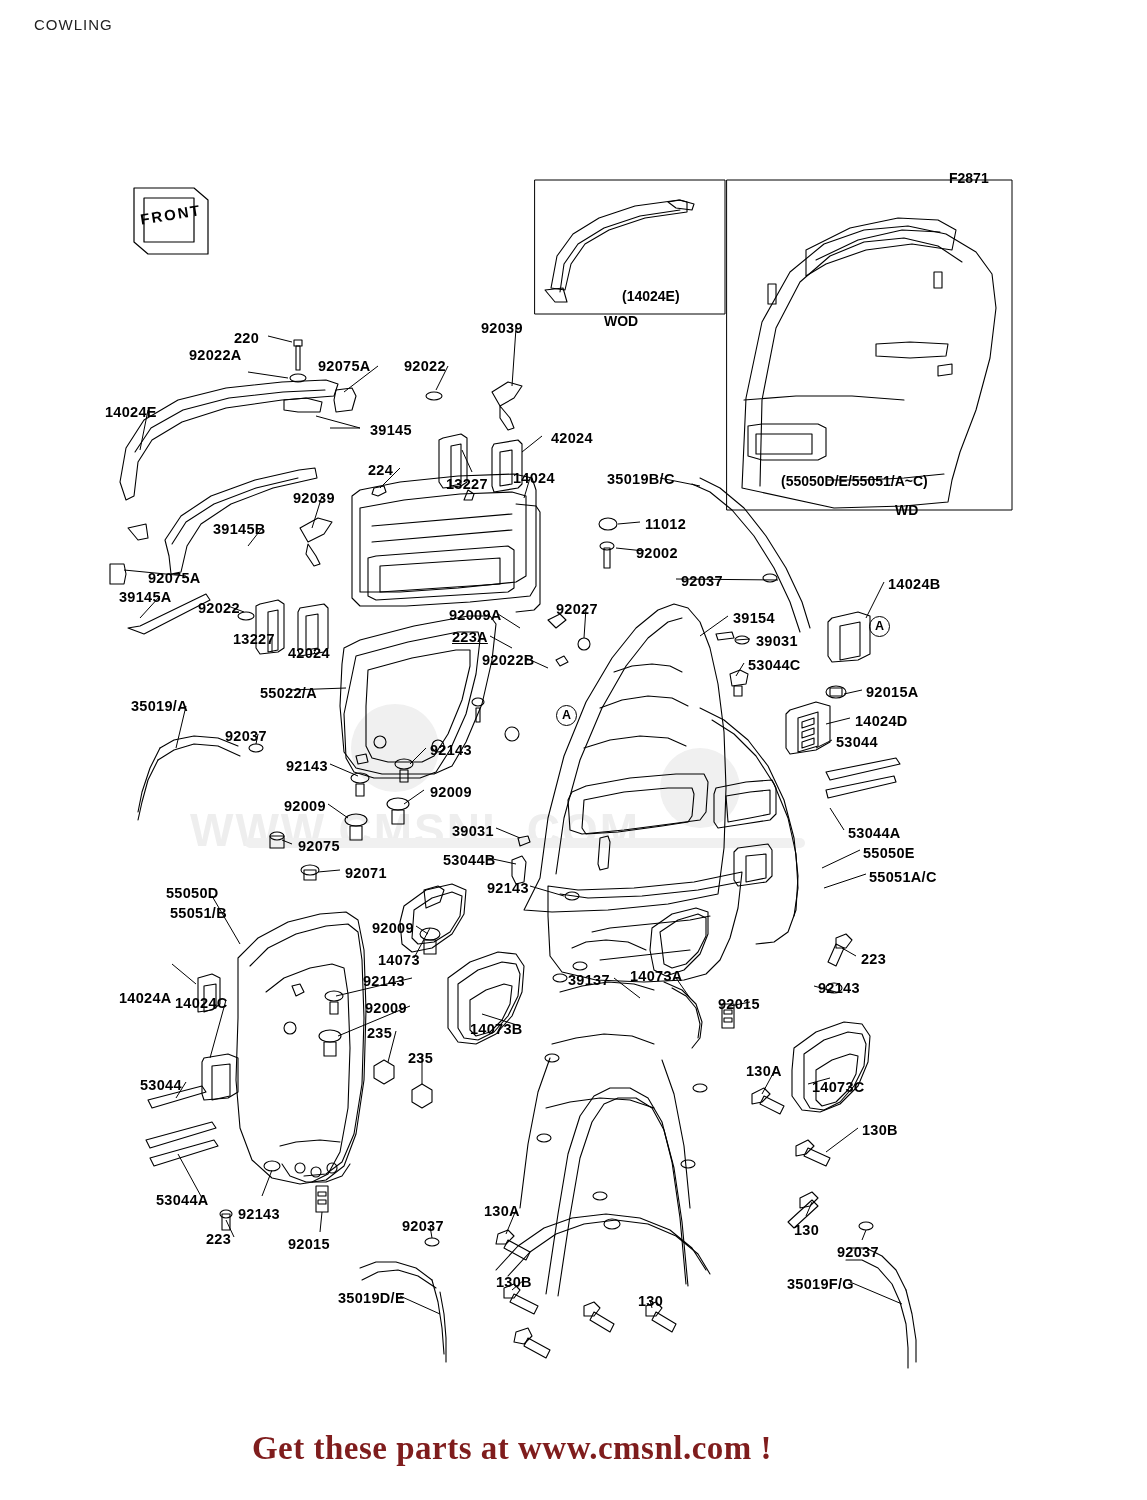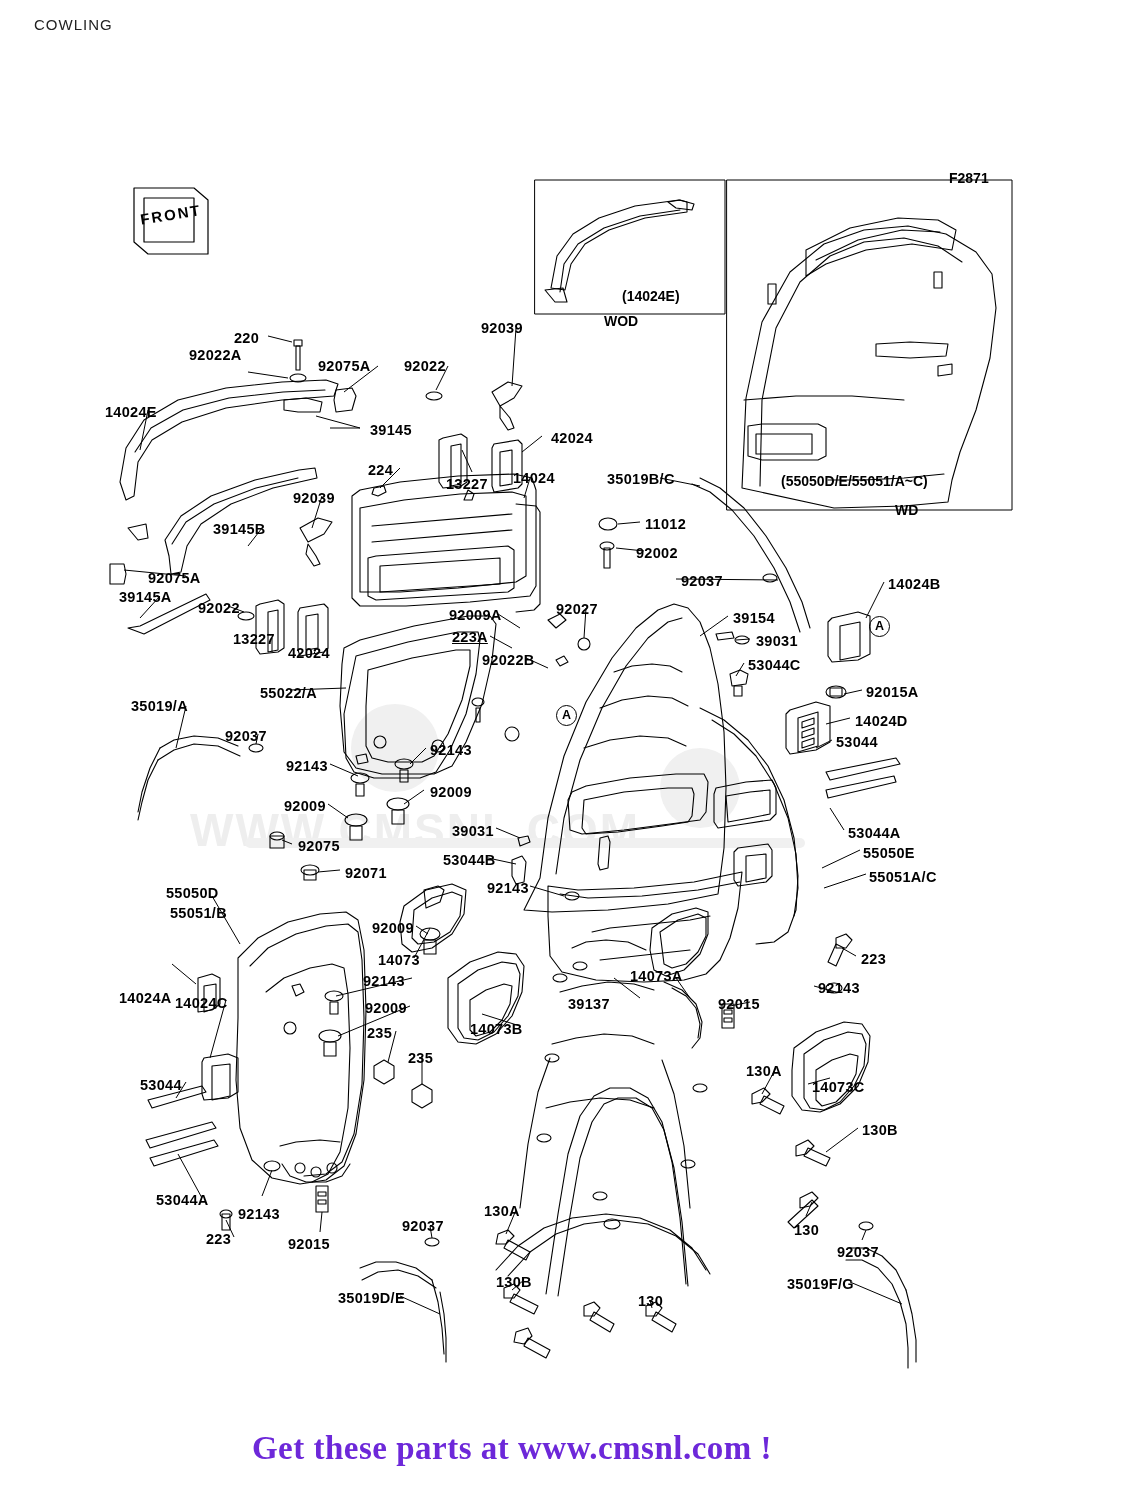--- a/index.html
+++ b/index.html
@@ -32,21 +32,21 @@
   }
   #footer-note {
     position: absolute;
     left: 0;
     top: 1430px;
     width: 1024px;
     text-align: center;
     font-family: "Liberation Serif", serif;
     font-weight: bold;
     font-size: 33px;
-    color: #6d28d9;
+    color: #7f1d1d;
     letter-spacing: 0.5px;
   }
   .label {
     position: absolute;
     font-family: "Liberation Sans", sans-serif;
     font-size: 14.5px;
     font-weight: bold;
     color: #000;
     white-space: nowrap;
     letter-spacing: 0.3px;
@@ -439,21 +439,21 @@
       <div class="label" style="left: 345px; top: 817px;">92071</div>
       <div class="label" style="left: 487px; top: 832px;">92143</div>
       <div class="label" style="left: 166px; top: 837px;">55050D</div>
       <div class="label" style="left: 170px; top: 857px;">55051/B</div>
       <div class="label" style="left: 372px; top: 872px;">92009</div>
       <div class="label" style="left: 861px; top: 903px;">223</div>
       <div class="label" style="left: 119px; top: 911px; margin-top: 31px;">14024A</div>
       <div class="label" style="left: 378px; top: 904px;">14073</div>
       <div class="label" style="left: 818px; top: 932px;">92143</div>
       <div class="label" style="left: 363px; top: 925px;">92143</div>
-      <div class="label" style="left: 568px; top: 924px; margin-top: 24px;">39137</div>
+      <div class="label" style="left: 568px; top: 924px;">39137</div>
       <div class="label" style="left: 630px; top: 920px;">14073A</div>
       <div class="label" style="left: 175px; top: 947px;">14024C</div>
       <div class="label" style="left: 365px; top: 952px;">92009</div>
       <div class="label" style="left: 718px; top: 948px;">92015</div>
       <div class="label" style="left: 367px; top: 977px;">235</div>
       <div class="label" style="left: 408px; top: 1002px;">235</div>
       <div class="label" style="left: 470px; top: 973px;">14073B</div>
       <div class="label" style="left: 812px; top: 1031px;">14073C</div>
       <div class="label" style="left: 140px; top: 1029px;">53044</div>
       <div class="label" style="left: 746px; top: 1015px;">130A</div>

